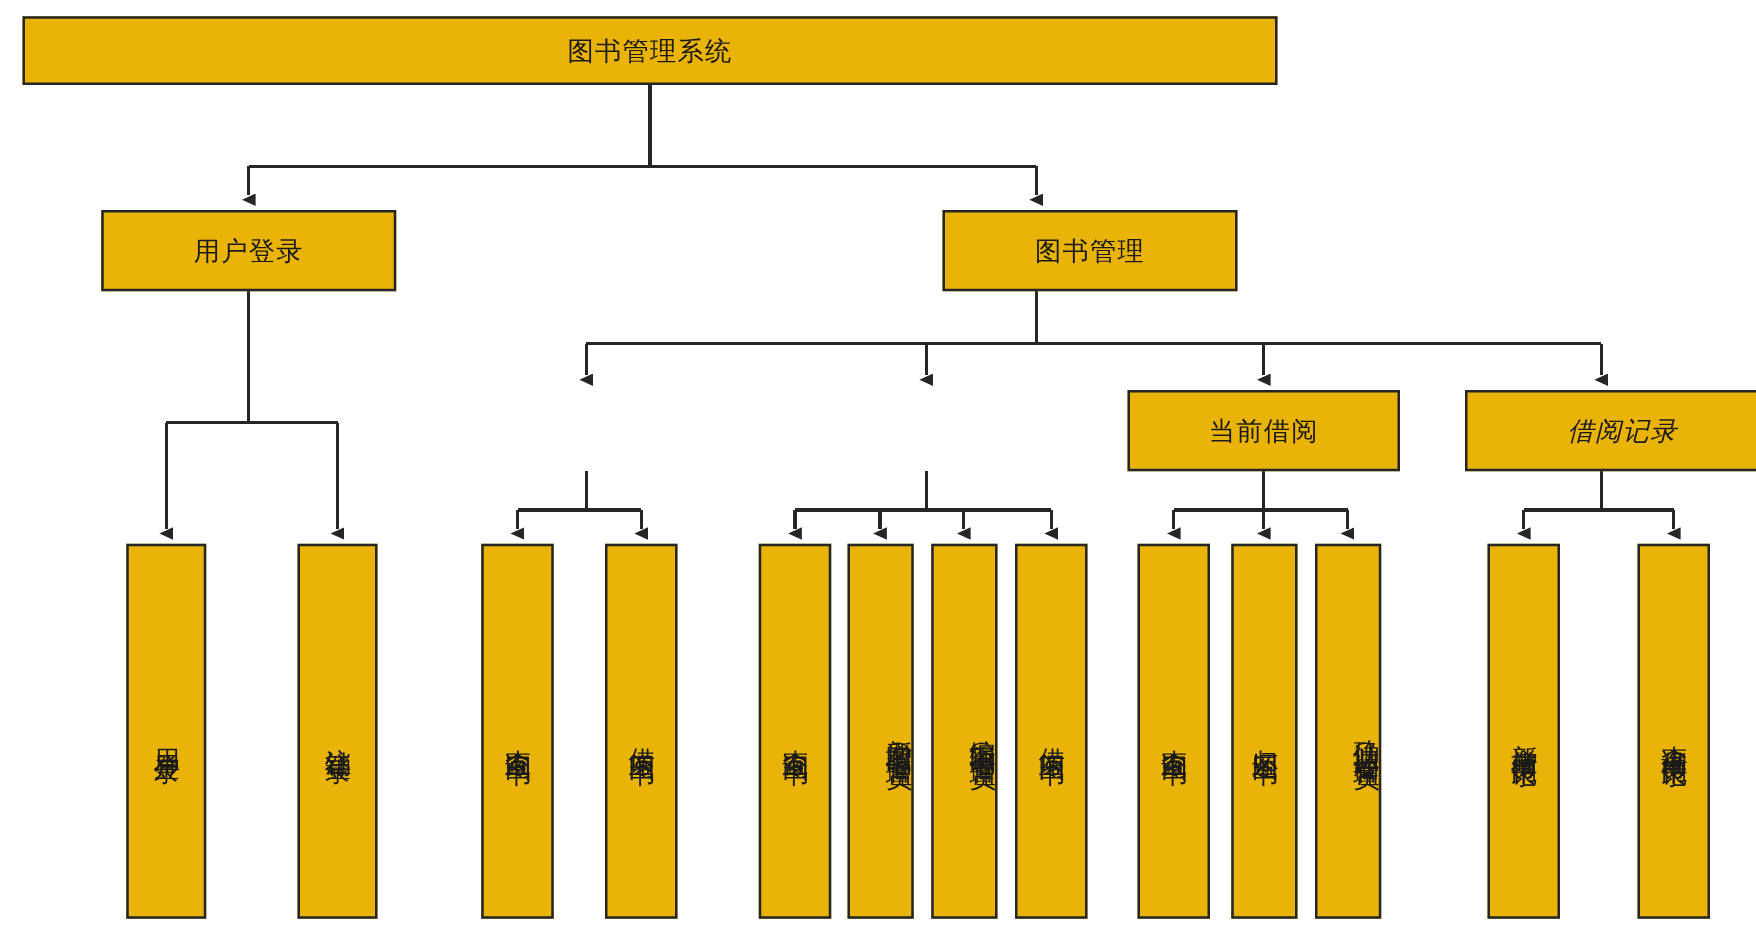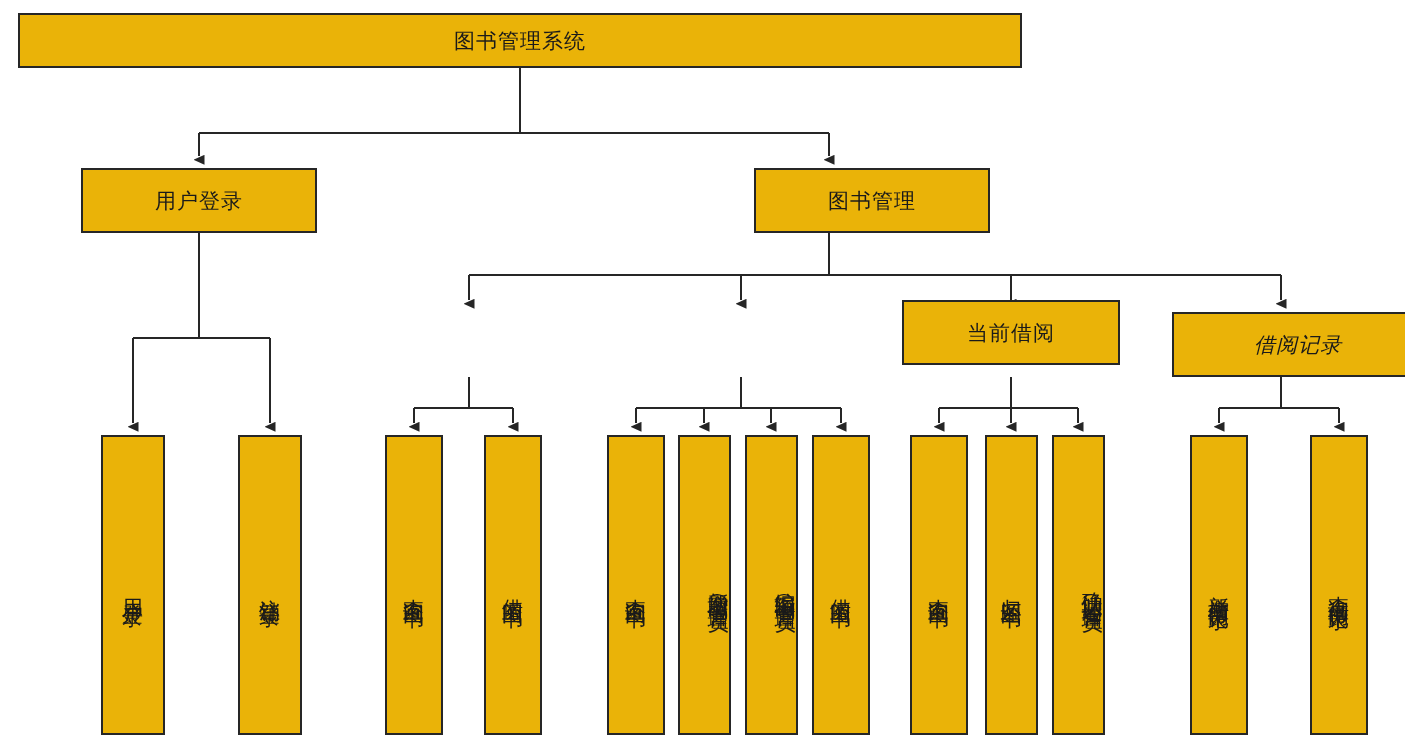--- a/index.html
+++ b/index.html
@@ -78,21 +78,21 @@
     <span>图书管理系统</span>
   </div>
 
   <div class="node h" style="left:81px;top:168px;width:236px;height:65px;">
     <span>用户登录</span>
   </div>
   <div class="node h" style="left:711px;top:168px;width:236px;height:65px;margin-left:43px;">
     <span>图书管理</span>
   </div>
 
-  <div class="node h" style="left:902px;top:300px;width:218px;height:65px;">
+  <div class="node h" style="left:902px;top:312px;width:218px;height:65px;">
     <span>当前借阅</span>
   </div>
   <div class="node h" style="left:1172px;top:312px;width:252px;height:65px;font-style:italic;">
     <span>借阅记录</span>
   </div>
 
   <div class="node v" style="left:101px;top:435px;width:64px;height:300px;">
     <span class="lbl">用户登录</span>
   </div>
   <div class="node v" style="left:238px;top:435px;width:64px;height:300px;">

